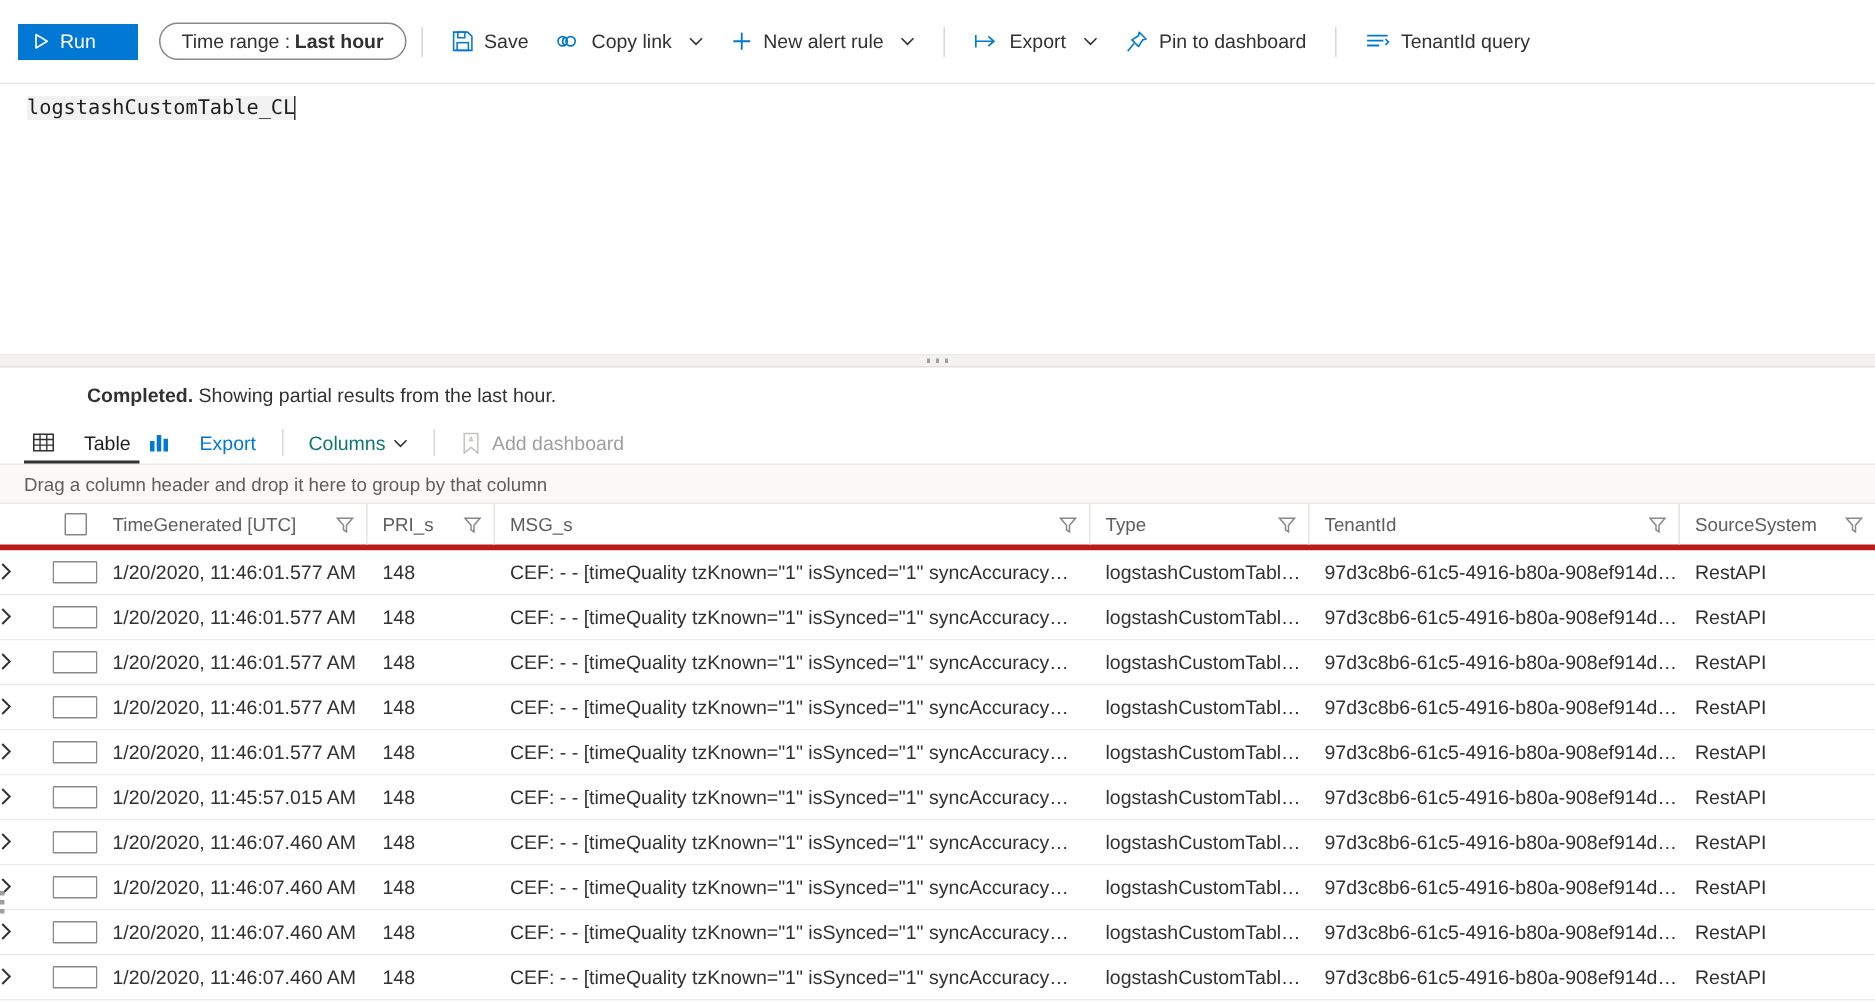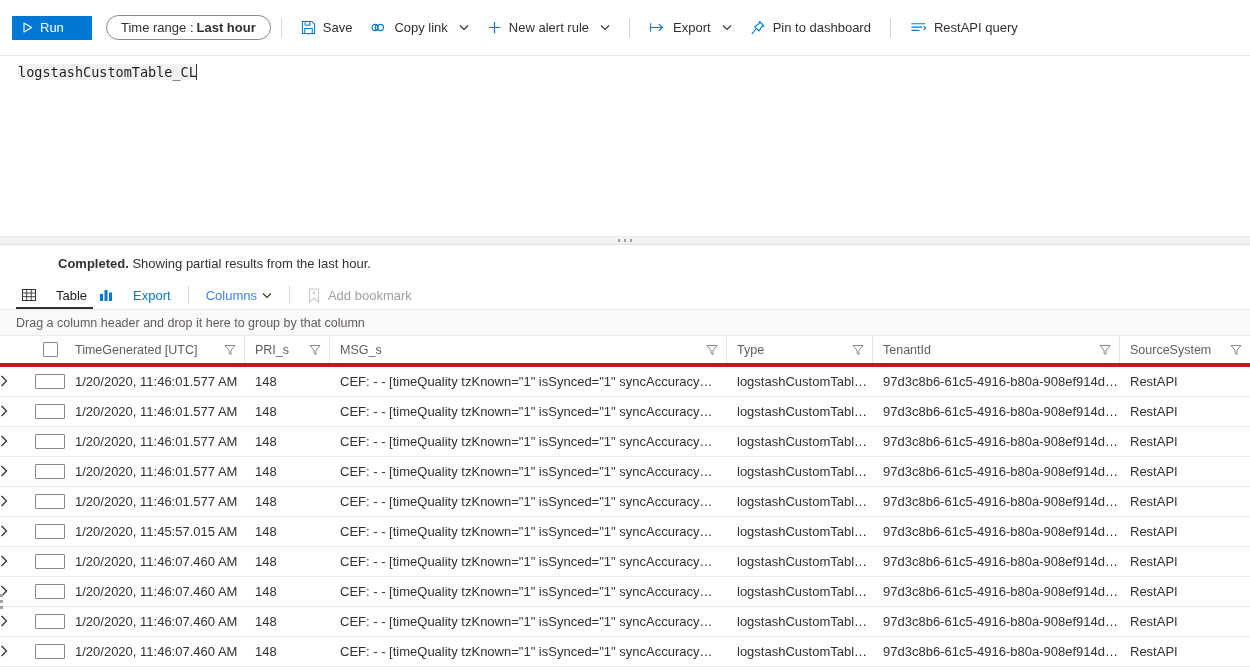--- a/index.html
+++ b/index.html
@@ -159,21 +159,21 @@
     left: 0; right: 0; bottom: 0;
     height: 2px;
     background: #323130;
   }
   .tabsep {
     width: 1px; height: 18px; background: #d6d6d6;
     margin: 0 11px;
   }
   .colbtn {
     display: inline-flex; align-items: center; gap: 5px;
-    font-size: 13px; color: #3b82f6;
+    font-size: 13px; color: #0f766e;
     padding: 0 6px; height: 28px; cursor: pointer;
     border: none; background: none;
     font-family: "Liberation Sans", sans-serif;
   }
   .bookmarkbtn {
     display: inline-flex; align-items: center; gap: 7px;
     font-size: 13px; color: #a19f9d;
     padding: 0 6px; height: 28px; cursor: default;
     border: none; background: none;
     font-family: "Liberation Sans", sans-serif;
@@ -364,21 +364,21 @@
 
   <span class="tsep"></span>
 
   <button class="tbtn">
     <span class="ico">
       <svg width="17" height="14" viewBox="0 0 18 14">
         <path d="M1.5 2.5 H16 M1.5 6 H13 M1.5 9.5 H10" fill="none" stroke="#0078d4" stroke-width="1.3"></path>
         <path d="M14.5 5 L16.5 7 L14.5 9" fill="none" stroke="#0078d4" stroke-width="1.2"></path>
       </svg>
     </span>
-    <span>RestAPI query</span>
+    <span>TenantId query</span>
   </button>
 </div>
 
 <div class="query-area">
   <div class="query-line">
     <span class="query-text">logstashCustomTable_CL</span>
       <span class="caret"></span>
   </div>
   <div class="splitter">
     <i></i>
@@ -427,21 +427,21 @@
 
     <span class="tabsep"></span>
 
     <button class="bookmarkbtn">
       <span class="ico">
         <svg width="14" height="15" viewBox="0 0 14 15">
           <path d="M2.5 1 H11.5 V14 L7 10.2 L2.5 14 Z" fill="none" stroke="#c8c6c4" stroke-width="1.1"></path>
           <path d="M7 3.5 L8 5.7 L6 5.7 Z" fill="none" stroke="#c8c6c4" stroke-width="0.9"></path>
         </svg>
       </span>
-      <span>Add bookmark</span>
+      <span>Add dashboard</span>
     </button>
   </div>
 
   <div class="grid">
 
     <div class="groupbar">
       <span>Drag a column header and drop it here to group by that column</span>
     </div>
 
     <div class="ghead">

